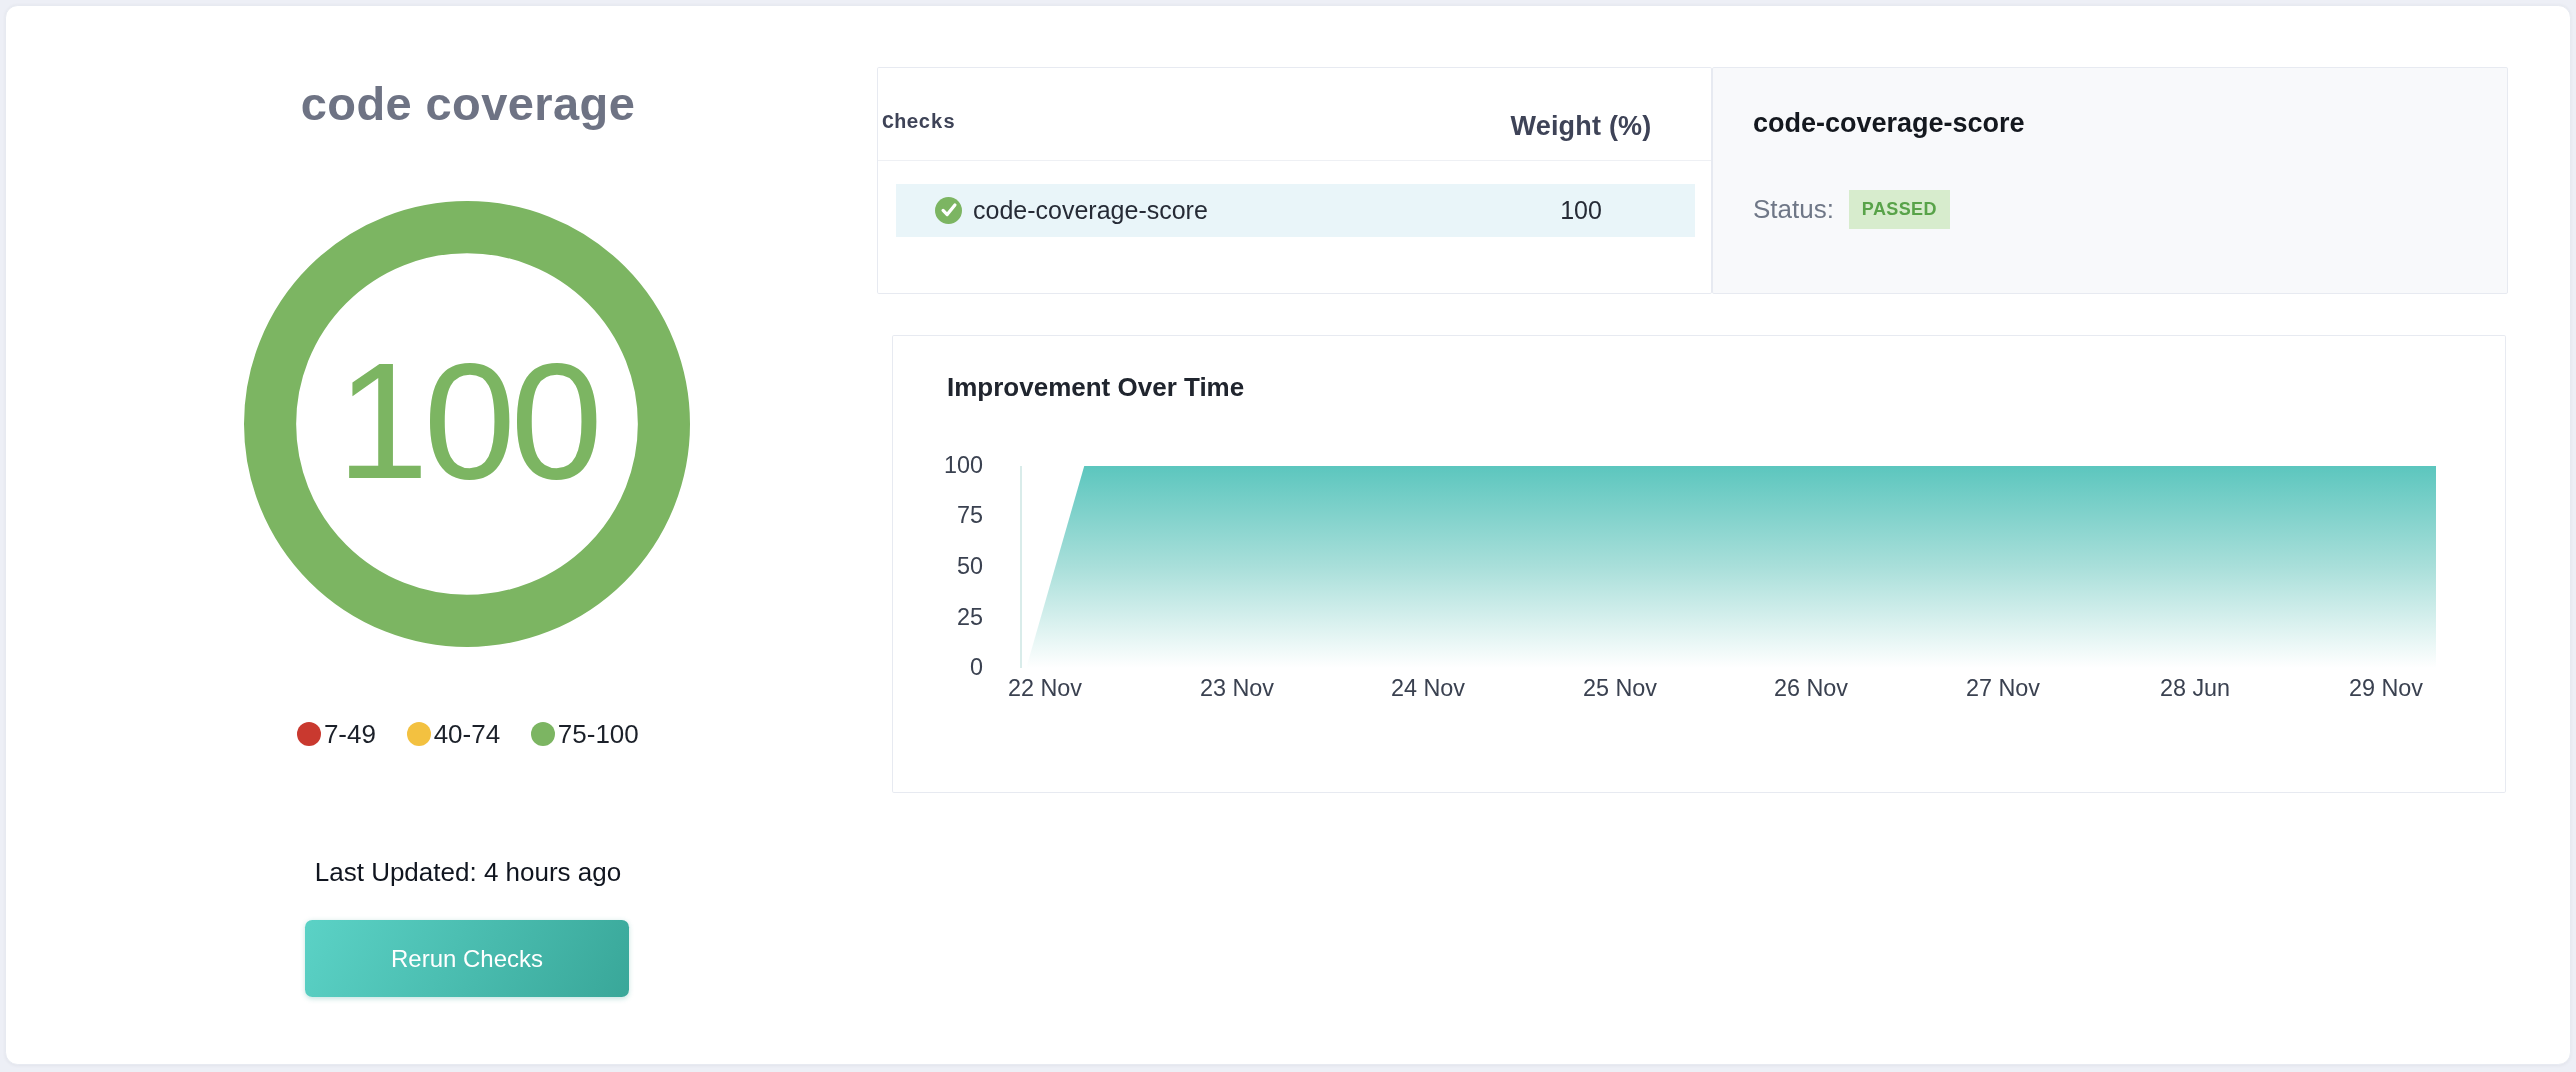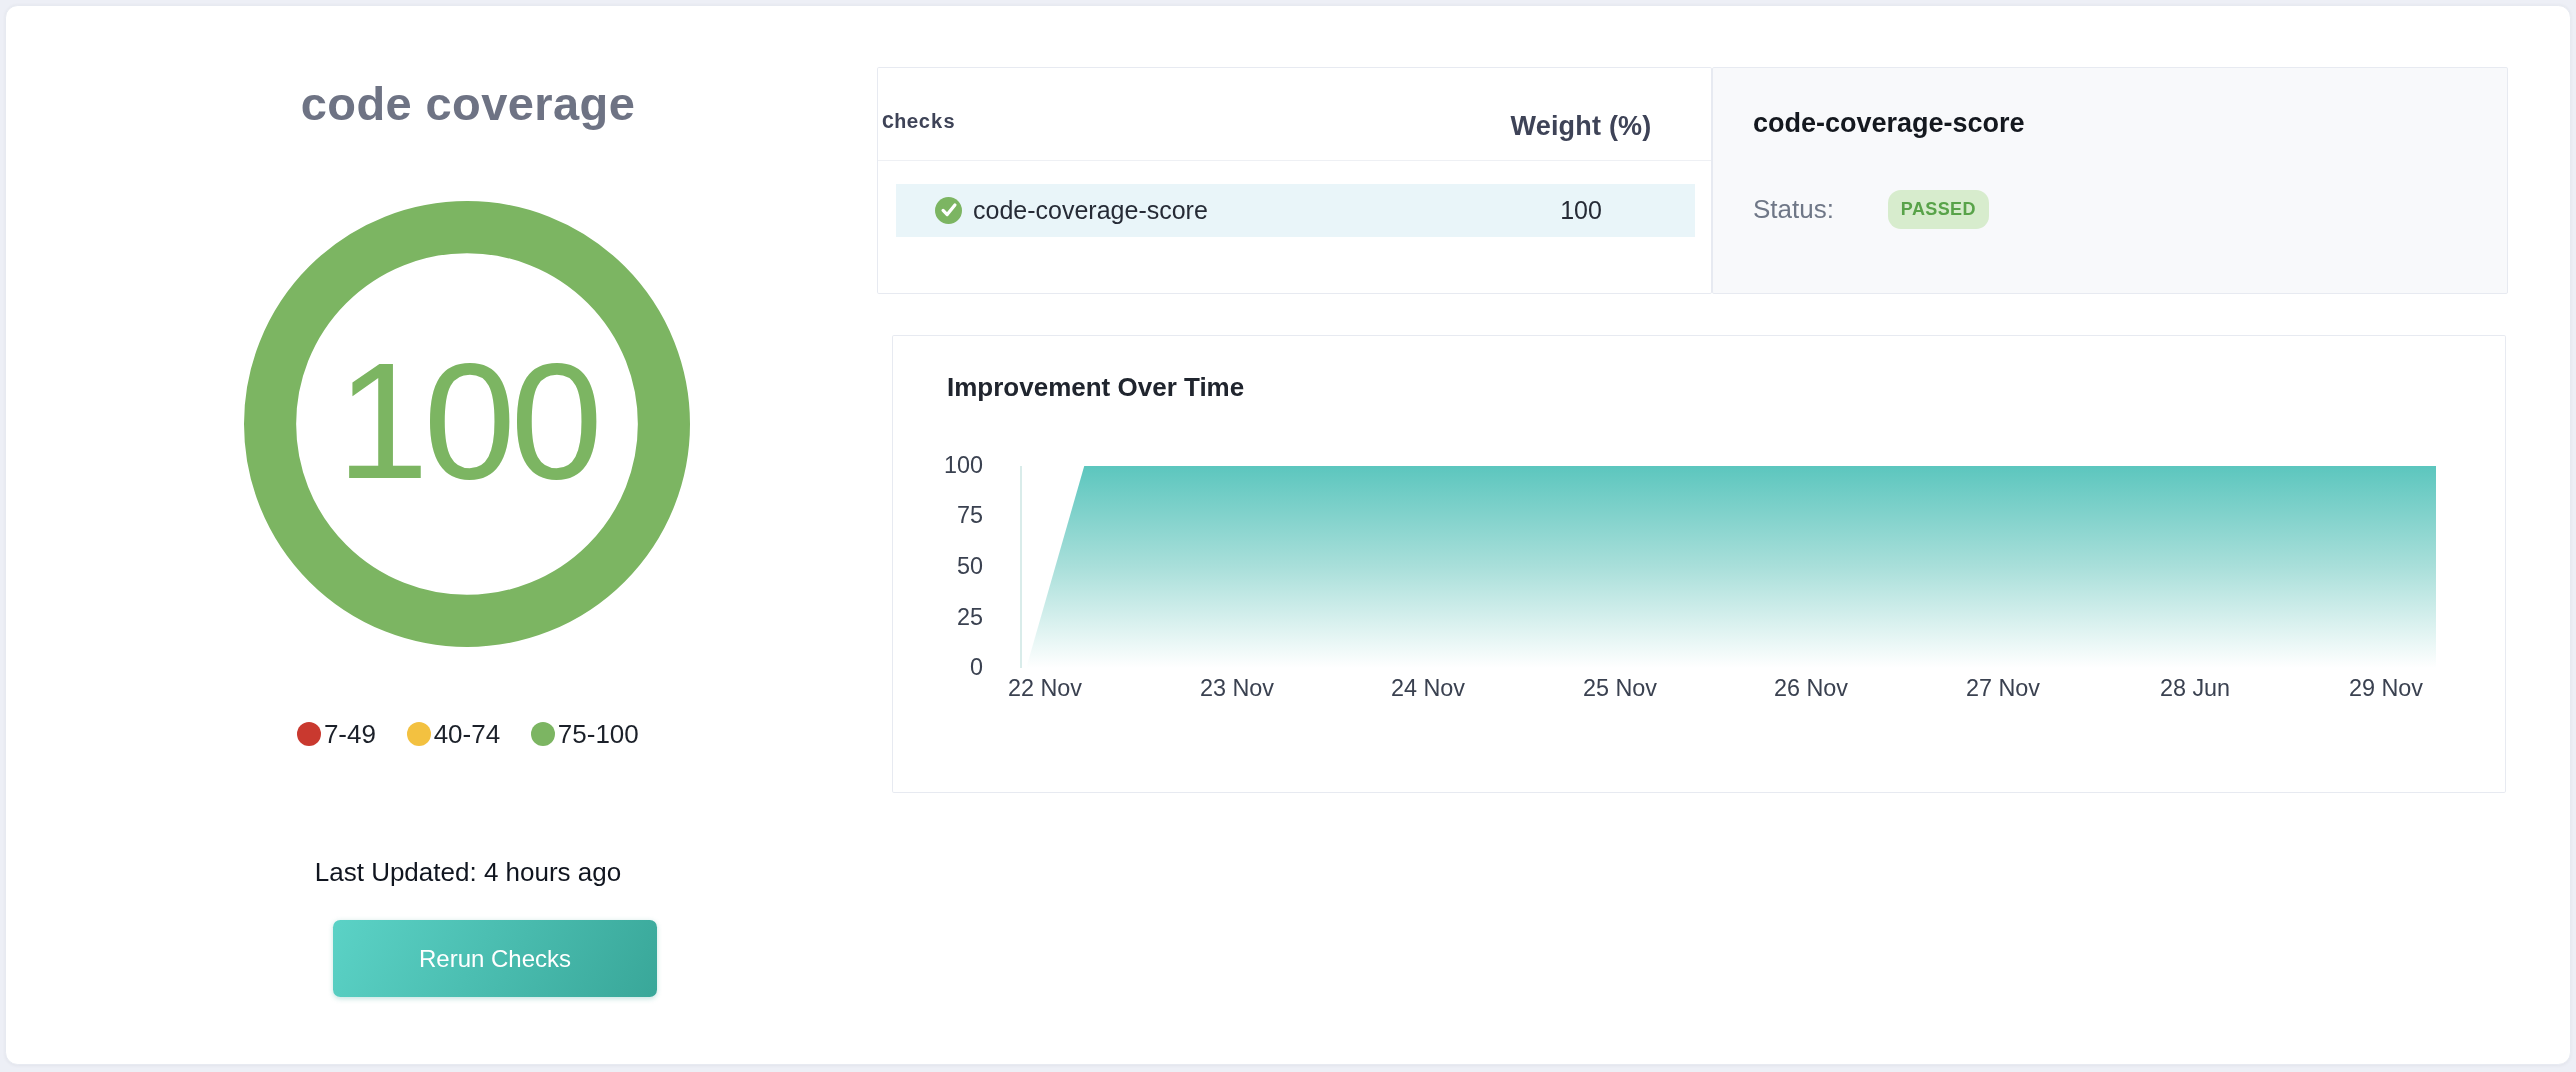--- a/index.html
+++ b/index.html
@@ -39,21 +39,20 @@
     position:absolute;left:162px;top:856px;width:612px;height:32px;
     line-height:32px;text-align:center;font-size:26px;color:#10151f;
   }
   .rerun-btn{
     position:absolute;left:305px;top:920px;width:324px;height:77px;
     border:none;border-radius:7.2px;cursor:pointer;
     background:linear-gradient(118deg,var(--button_grad_start,#5bd2c6),var(--button_grad_end,#39a799));
     color:#ffffff;font-size:24px;font-weight:500;
     font-family:"Liberation Sans","DejaVu Sans",sans-serif;
     box-shadow:0 1.8px 5.4px rgba(30,150,140,.25);
-    margin-left:28px;
   }
   
   .checks-card{
     position:absolute;left:877px;top:67px;width:835px;height:227px;
     background:#ffffff;border:0.9px solid var(--card_border,#e7eaf1);
     border-radius:1.8px;box-sizing:border-box;
   }
   .checks-head{
     position:absolute;left:0;top:0;width:100%;height:93px;
     border-bottom:0.9px solid #eef0f4;box-sizing:border-box;
@@ -93,21 +92,21 @@
   .detail-title{
     position:absolute;left:40px;top:40px;font-size:27px;font-weight:700;color:#14181f;
   }
   .status-line{
     position:absolute;left:40px;top:122px;display:flex;align-items:center;gap:15.3px;
   }
   .status-label{font-size:26px;color:var(--muted_text,#6f7787);}
   .status-badge{
     background:var(--badge_bg,#d7eccd);color:var(--badge_text,#58a349);
     font-size:18px;font-weight:600;letter-spacing:0.4px;
-    padding:9px 12.6px;border-radius:13px;margin-left:39px;
+    padding:9px 12.6px;border-radius:0;
   }
   
   .chart-card{
     position:absolute;left:892px;top:335px;width:1614px;height:458px;
     background:#ffffff;border:0.9px solid var(--card_border,#e7eaf1);
     border-radius:1.8px;box-sizing:border-box;
   }
   .chart-title{
     position:absolute;left:54px;top:36px;font-size:26px;font-weight:600;color:#20252e;
   }

